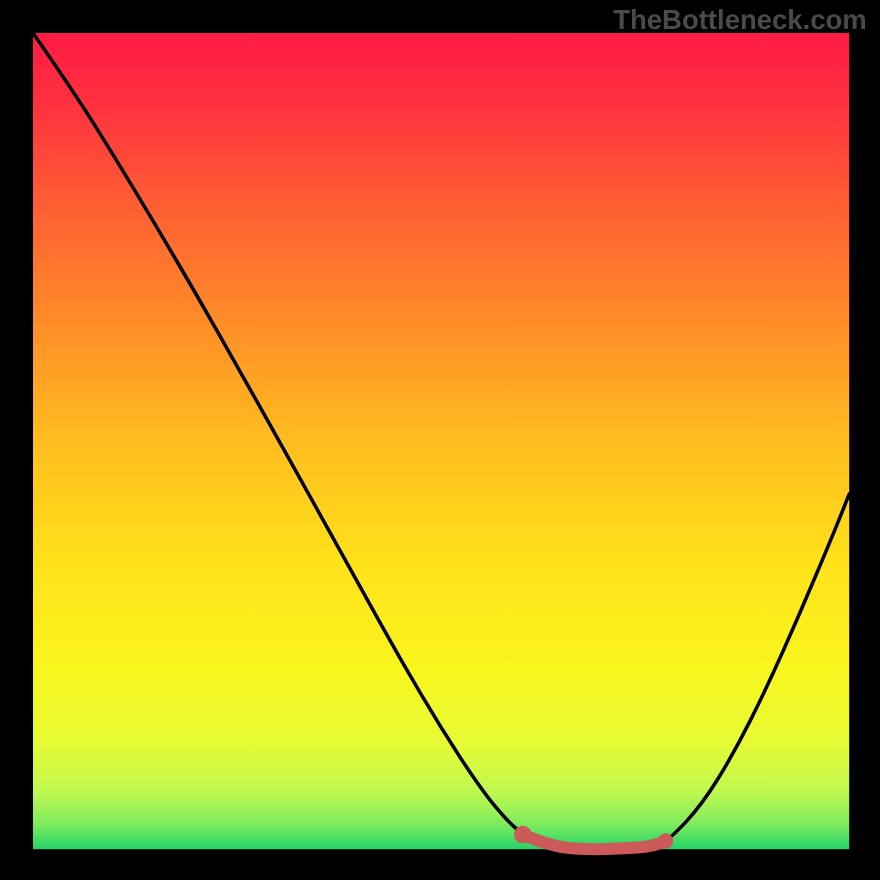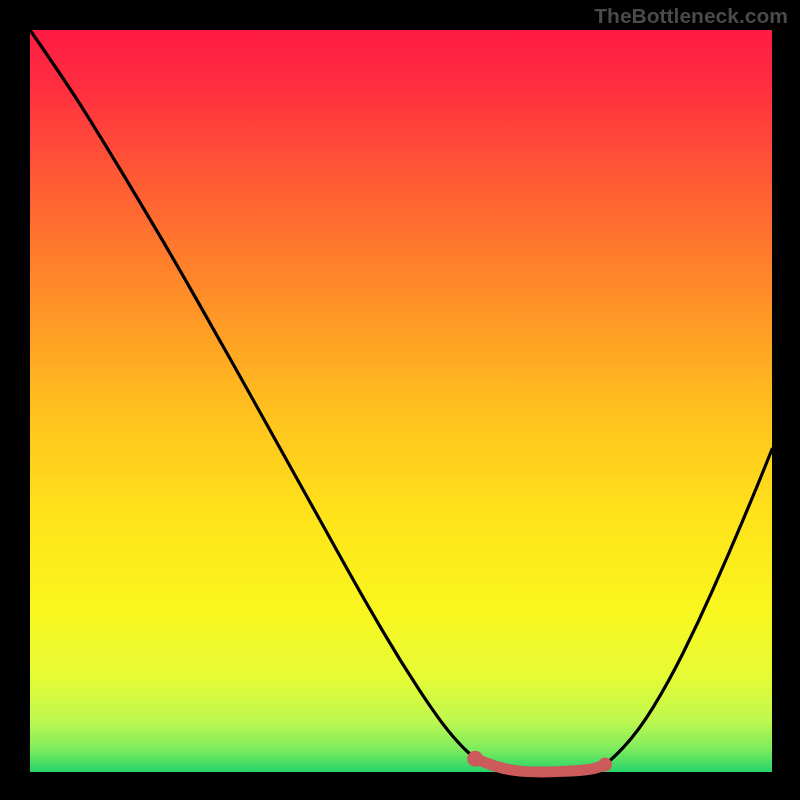--- a/index.html
+++ b/index.html
@@ -15,21 +15,21 @@
     width: 800px;
     height: 800px;
     background: #000;
   }
   .watermark {
     position: absolute;
     top: 4px;
     right: 12px;
     color: #4a4a4a;
     font-family: Arial, Helvetica, sans-serif;
-    font-size: 21px;
+    font-size: 25px;
     font-weight: 600;
     letter-spacing: 0px;
     z-index: 4;
   }
   svg {
     position: absolute;
     top: 0;
     left: 0;
   }
 </style>

